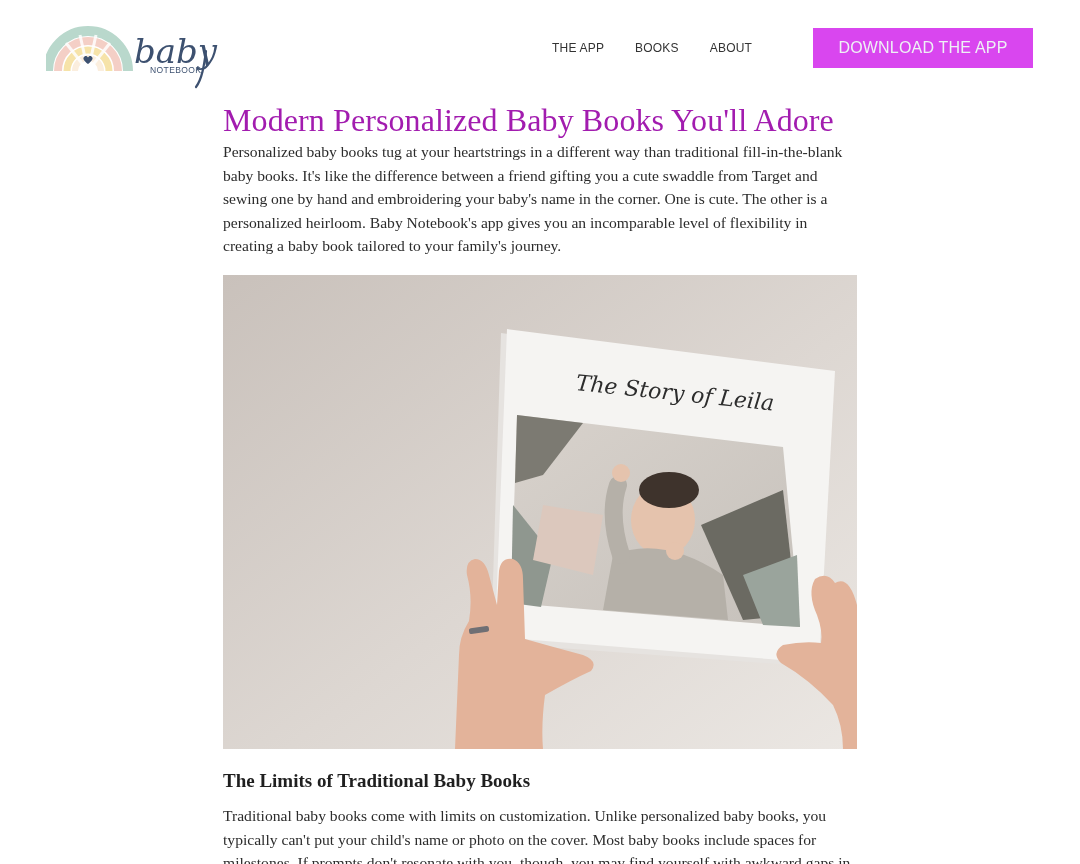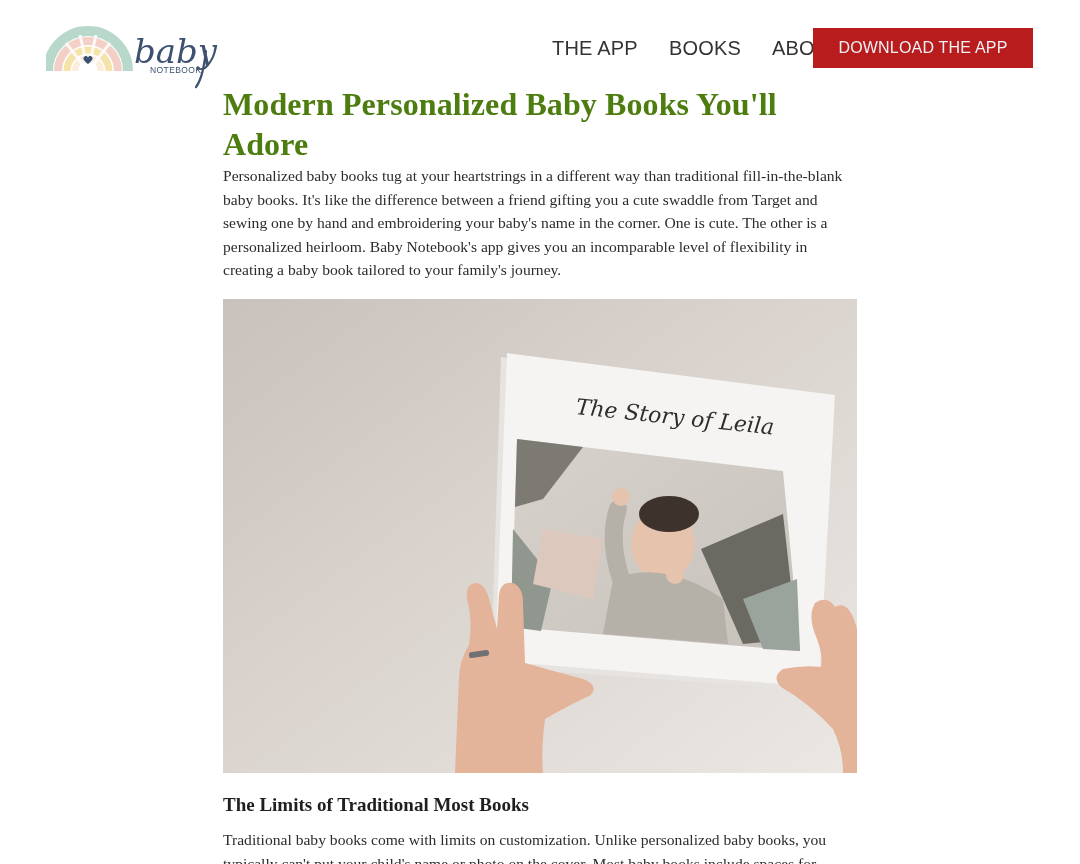--- a/index.html
+++ b/index.html
@@ -2,26 +2,26 @@
 <html><head>
   <meta charset="utf-8">
   <style>
     * { box-sizing: border-box; margin: 0; padding: 0; }
     html, body { width: 1080px; height: 864px; overflow: hidden; background: #ffffff; }
     body { font-family: "Liberation Serif", "DejaVu Serif", serif; color: #262626; position: relative; }
 
     .header { position: absolute; left: 0; top: 9px; width: 1080px; height: 80px; }
     .logo { position: absolute; left: 46px; top: 12px; width: 175px; height: 70px; display: block; }
     .nav { position: absolute; top: 19px; left: 540px; height: 40px; display: flex; align-items: center; }
-    .nav-link { font-family: "Liberation Sans", "DejaVu Sans", sans-serif; font-size: 20px; color: #333333; letter-spacing: 0.2px; text-decoration: none; margin-right: 31px; cursor: pointer; }
+    .nav-link { font-family: "Liberation Sans", "DejaVu Sans", sans-serif; font-size: 12px; color: #333333; letter-spacing: 0.2px; text-decoration: none; margin-right: 31px; cursor: pointer; }
     .nav-link:first-child { margin-left: 12px; }
-    .download-btn { position: absolute; left: 813px; top: 19px; width: 220px; height: 40px; background: #b91c1c; color: #eef1f5; font-family: "Liberation Sans", "DejaVu Sans", sans-serif; font-size: 16px; letter-spacing: 0.2px; display: flex; align-items: center; justify-content: center; border: none; cursor: pointer; }
+    .download-btn { position: absolute; left: 813px; top: 19px; width: 220px; height: 40px; background: #d946ef; color: #eef1f5; font-family: "Liberation Sans", "DejaVu Sans", sans-serif; font-size: 16px; letter-spacing: 0.2px; display: flex; align-items: center; justify-content: center; border: none; cursor: pointer; }
 
     .content { position: absolute; left: 223px; top: 84px; width: 634px; }
-    .page-title { font-family: "Liberation Serif", "DejaVu Serif", serif; font-weight: bold; font-size: 32px; line-height: 40px; color: #4d7c0f; letter-spacing: 0.1px; }
+    .page-title { font-family: "Liberation Serif", "DejaVu Serif", serif; font-weight: normal; font-size: 32px; line-height: 40px; color: #a21caf; letter-spacing: 0.1px; margin-top: 16px; }
     .intro { font-size: 15.6px; line-height: 23.6px; color: #2c2c2c; }
     .hero { margin-top: 17px; width: 634px; height: 474px; position: relative; overflow: hidden; background: #cbc4bf; }
     .section-title { margin-top: 19px; font-weight: bold; font-size: 19px; line-height: 26px; color: #1f1f1f; }
     .section-body { margin-top: 10px; font-size: 15.6px; line-height: 23.6px; color: #2c2c2c; }
   </style>
 </head>
 <body>
 
 <header class="header">
   <a class="logo">
@@ -95,15 +95,15 @@
       <circle cx="452" cy="276" r="9" fill="#e5c3ad"></circle>
 
       <text x="352" y="122" font-family="DejaVu Serif, serif" font-style="italic" font-size="22" fill="#2d2d2d" transform="rotate(6 420 120)">The Story of Leila</text>
 
       <path d="M232 474 L236 380 Q236 362 246 346 Q250 322 244 300 Q242 286 252 284 Q262 284 266 300 L274 330 L276 296 Q278 282 290 284 Q300 288 300 304 L302 364 Q330 372 360 380 Q376 386 368 396 Q350 404 322 420 Q318 450 320 474 Z" fill="#e3b39a"></path>
       <rect x="246" y="352" width="20" height="6" rx="2" fill="#6f6f74" transform="rotate(-8 256 355)"></rect>
       <path d="M634 474 L634 330 Q626 300 612 308 Q604 296 592 304 Q584 318 594 340 Q600 356 598 368 Q580 366 560 370 Q548 378 558 388 Q586 404 610 430 Q620 450 620 474 Z" fill="#e3b39a"></path>
     </svg>
   </div>
 
-  <h2 class="section-title">The Limits of Traditional Most Books</h2>
+  <h2 class="section-title">The Limits of Traditional Baby Books</h2>
   <p class="section-body">Traditional baby books come with limits on customization. Unlike personalized baby books, you typically can't put your child's name or photo on the cover. Most baby books include spaces for milestones. If prompts don't resonate with you, though, you may find yourself with awkward gaps in</p>
 </main>
 
 </body></html>

